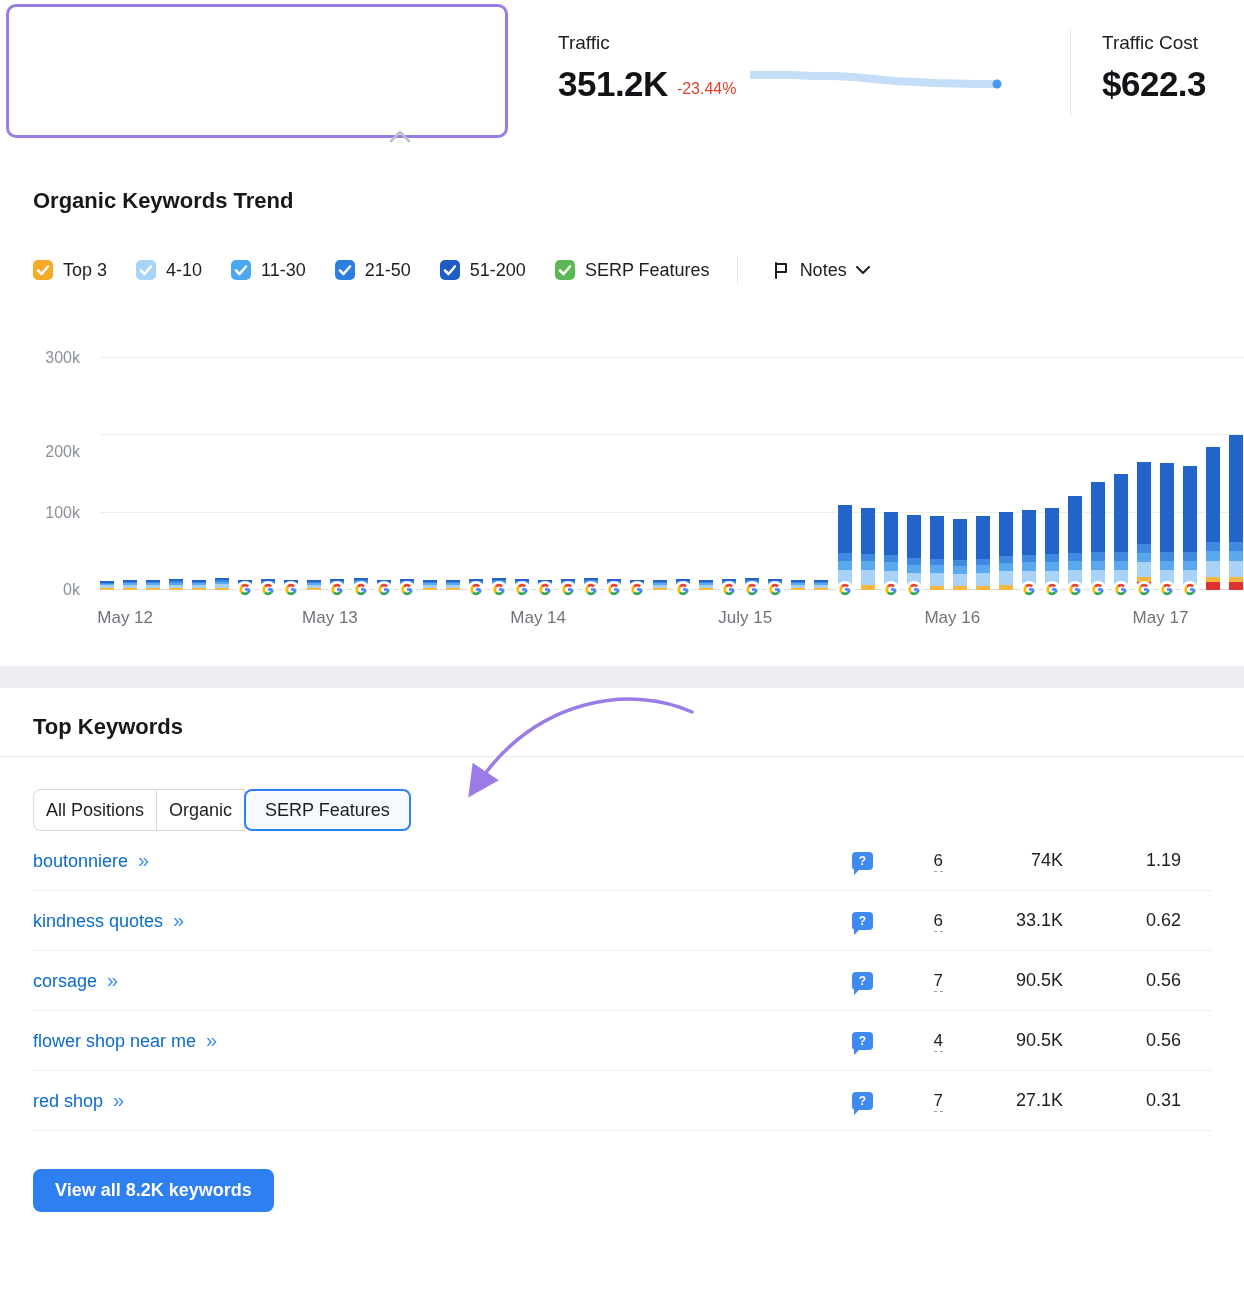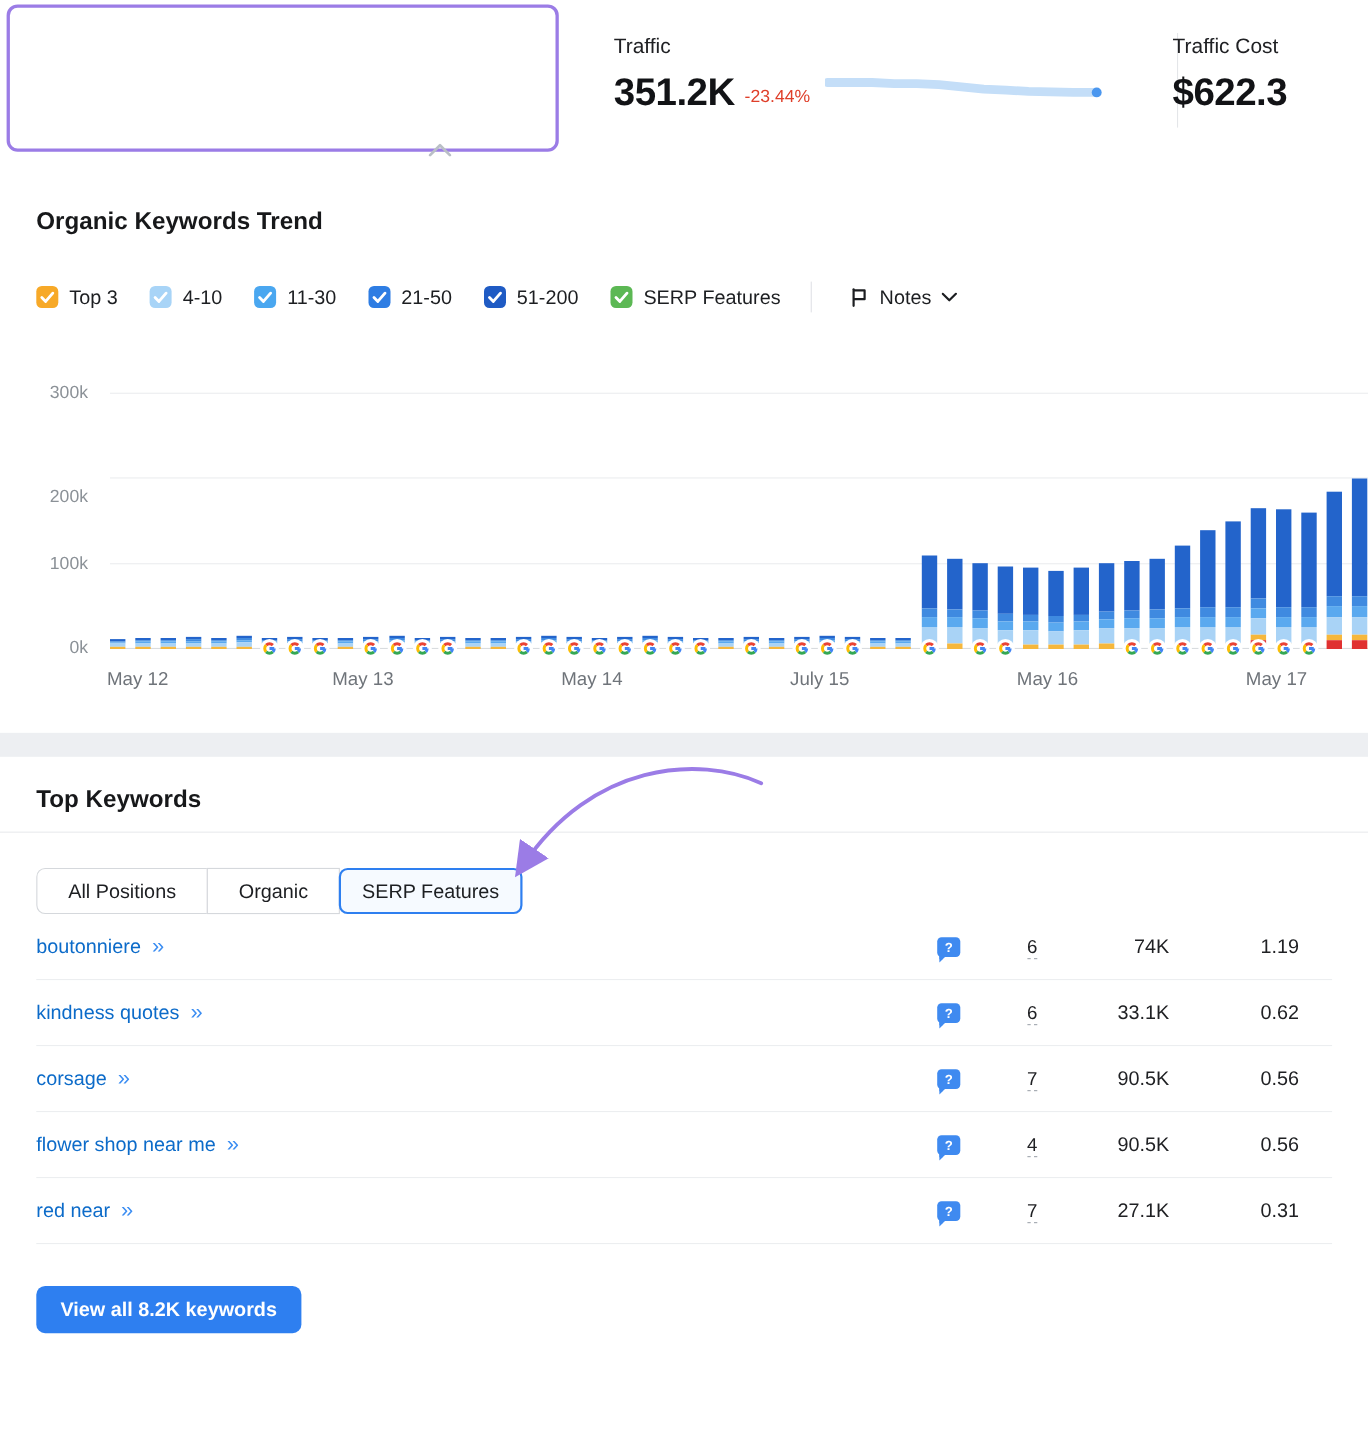--- a/index.html
+++ b/index.html
@@ -9,21 +9,21 @@
 
   
   .cards { position:relative; height:150px; background:#fff; }
   .card { position:absolute; top:32px; }
   .card-label { font-size:19px; color:#202124; }
   .card-row { display:flex; align-items:flex-end; margin-top:12px; }
   .card-value { font-size:35px; font-weight:bold; line-height:1; letter-spacing:-0.5px; color:#121316; }
   .delta { font-size:16px; margin-left:9px; padding-bottom:3px; }
   .card.keywords { left:33px; }
   .card.traffic  { left:558px; }
-  .card.cost     { left:1066px; width:134px; overflow:hidden; white-space:nowrap; }
+  .card.cost     { left:1102px; width:134px; overflow:hidden; white-space:nowrap; }
   .spark-bars { width:266px; height:40px; margin-left:12px; display:flex; align-items:flex-end; gap:3px; }
   .spark-bar { flex:1; background:#aed5f7; }
   .spark-bar.dark { background:#3b8df2; }
   .traffic-spark { margin-left:14px; margin-bottom:1px; }
   .v-divider { position:absolute; left:1070px; top:30px; width:1px; height:86px; background:#e4e6e9; }
 
   
   .hl-box { position:absolute; left:6px; top:4px; width:502px; height:134px; border:3px solid #9b7ce6; border-radius:10px; pointer-events:none; z-index:6; }
   .caret-svg { position:absolute; left:389px; top:130px; z-index:6; }
   .arrow-svg { position:absolute; left:420px; top:688px; pointer-events:none; z-index:6; }
@@ -49,21 +49,21 @@
   .xlabels { position:absolute; top:100%; left:0; width:100%; height:42px; }
   .xlab { position:absolute; top:18px; transform:translateX(-50%); font-size:17px; color:#6f747a; white-space:nowrap; }
 
   .section-gap { height:22px; background:#edeff2; }
 
   
   .topkw { background:#fff; padding:0 33px 30px; }
   .topkw-title { margin:26px 0 0; font-size:22px; font-weight:bold; color:#17181a; }
   .title-rule { height:1px; background:#e8eaed; margin:16px -33px 0; }
   .tabs { display:flex; margin-top:32px; }
-  .tab { height:42px; padding:0 28px; font-size:18px; color:#1c1e21; background:#fff; border:1px solid #d5d8dc; margin-left:-1px; display:flex; align-items:center; cursor:pointer; font-family:inherit; }
+  .tab { height:42px; padding:0 12px; font-size:18px; color:#1c1e21; background:#fff; border:1px solid #d5d8dc; margin-left:-1px; display:flex; align-items:center; cursor:pointer; font-family:inherit; }
   .tab:first-child { border-radius:8px 0 0 8px; margin-left:0; }
   .tab.selected { border:2px solid #2e7ff0; border-radius:8px; background:#f6faff; z-index:2; padding:0 19px; }
   .thead, .trow { display:grid; grid-template-columns:700px 140px 70px 120px 118px 30px; align-items:center; }
   .thead { padding:28px 0 18px; border-bottom:1px solid #e8eaed; font-size:16px; color:#676d73; }
   .trow { height:60px; border-bottom:1px solid #eceef0; }
   .pcell, .sfcell, .volcell, .tcell, .sorticon { justify-self:end; }
   .kw { color:#0c6bc9; font-size:18px; text-decoration:none; cursor:pointer; }
   .chev { color:#3b8df2; font-size:20px; margin-left:10px; letter-spacing:-1px; cursor:pointer; }
   .qbubble { width:21px; height:18px; background:#3f8af0; border-radius:4px; position:relative; display:inline-flex; align-items:center; justify-content:center; color:#fff; font-size:12px; font-weight:bold; cursor:pointer; }
   .qbubble::after { content:''; position:absolute; left:2px; bottom:-5px; border:3px solid transparent; border-top-color:#3f8af0; border-left-color:#3f8af0; }
@@ -851,21 +851,21 @@
         </div>
         <div class="trow">
           <span class="kwcell"><a class="kw">flower shop near me</a><span class="chev">»</span></span>
           <span class="pcell"><span class="qbubble">?</span></span>
           <span class="sfcell"><span class="sf-num">4</span></span>
           <span class="volcell">90.5K</span>
           <span class="tcell">0.56</span>
           <span></span>
         </div>
         <div class="trow">
-          <span class="kwcell"><a class="kw">red near</a><span class="chev">»</span></span>
+          <span class="kwcell"><a class="kw">red shop</a><span class="chev">»</span></span>
           <span class="pcell"><span class="qbubble">?</span></span>
           <span class="sfcell"><span class="sf-num">7</span></span>
           <span class="volcell">27.1K</span>
           <span class="tcell">0.31</span>
           <span></span>
         </div>
       </div>
     <button class="view-all" style="background: rgb(46, 127, 240);">View all 8.2K keywords</button>
   </section>
 

